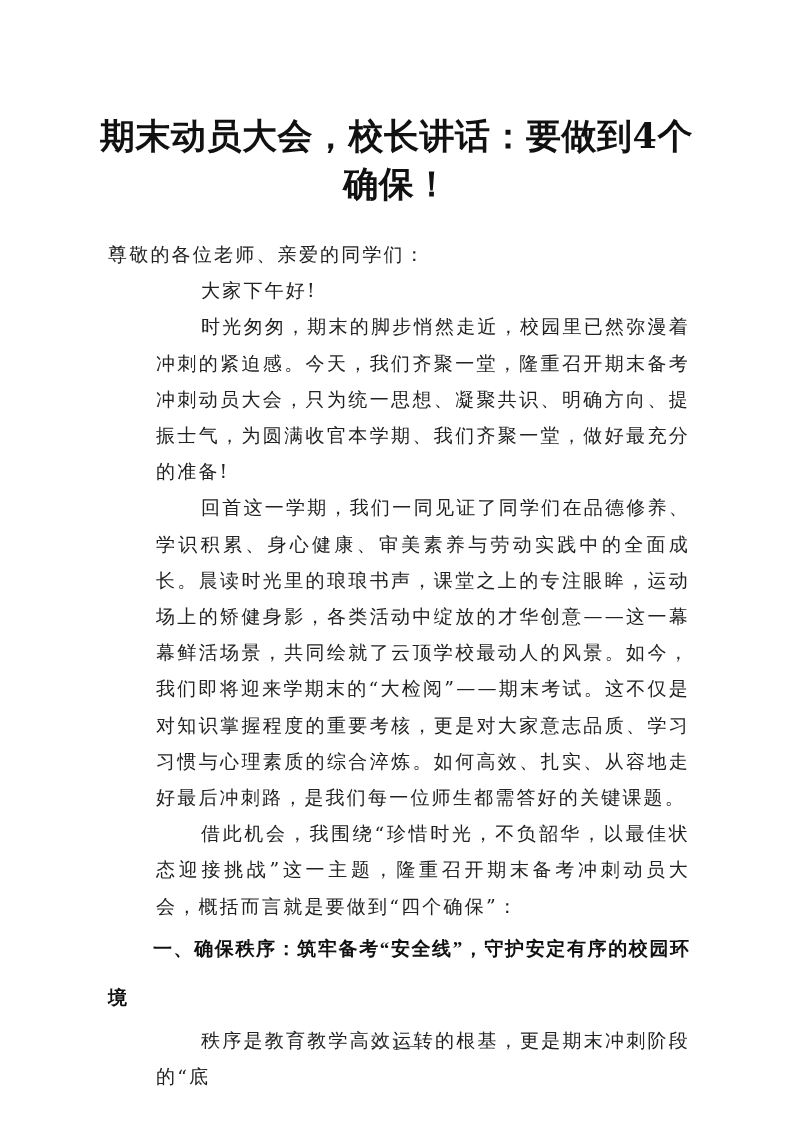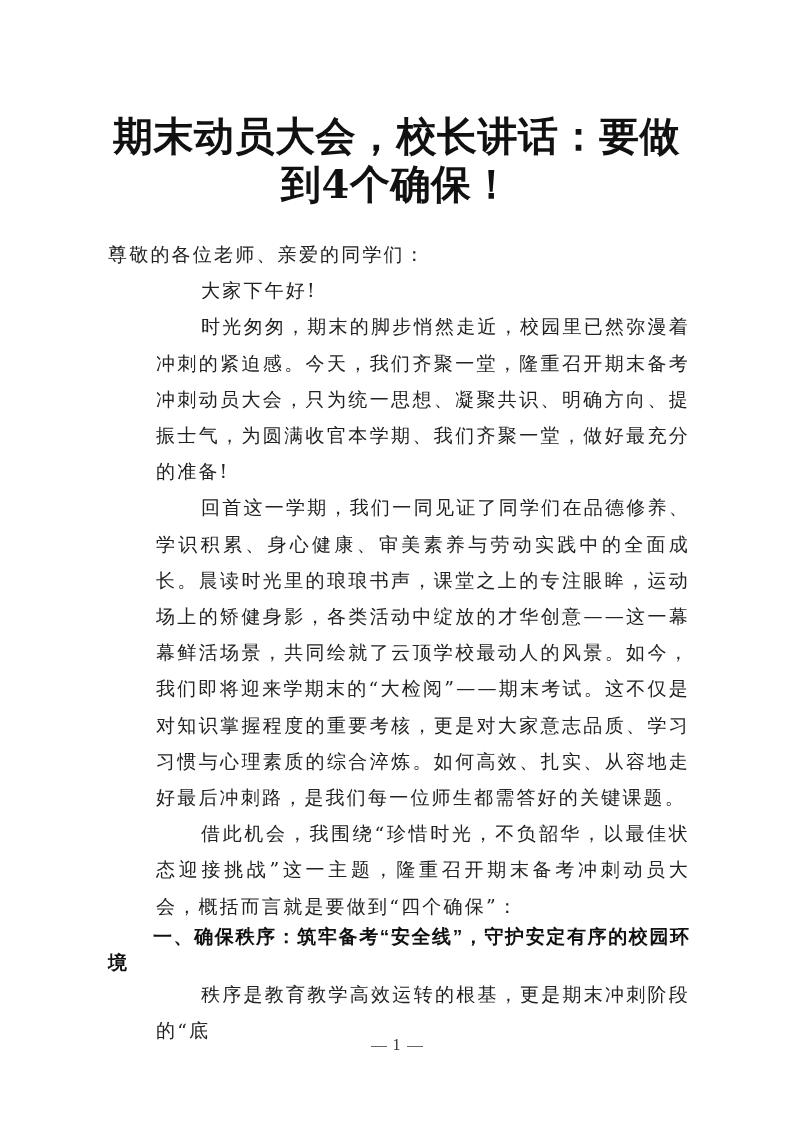--- a/index.html
+++ b/index.html
@@ -1,35 +1,35 @@
 <!DOCTYPE html>
 <html><head>
 <meta charset="utf-8">
 <style>
   html, body { margin: 0; padding: 0; background: #ffffff; }
   body { width: 793px; height: 1122px; position: relative; overflow: hidden; color: #111; }
   .page { position: absolute; left: 0; top: 0; width: 793px; height: 1122px; background: #fff; }
   .title {
     position: absolute; left: 100px; top: 112px; width: 593px;
     font-family: "DejaVu Serif", "Liberation Serif", serif;
-    font-weight: bold; font-size: 40px; line-height: 48px;
+    font-weight: bold; font-size: 35px; line-height: 48px;
     text-align: center; color: #111; letter-spacing: 0.5px;
   }
   .body {
     position: absolute; left: 108px; top: 236px; width: 582px;
     font-family: "DejaVu Serif", "Liberation Serif", serif;
     font-size: 19px; line-height: 36.2px; color: #222;
     letter-spacing: 2.2px; text-align: justify;
   }
   .body p { margin: 0; }
   .body p.indent { text-indent: 45px; margin-left: 48px; }
   .body p.h1 {
-    font-family: Liberation Sans, sans-serif;
+    font-family: Liberation Serif, serif;
     font-weight: bold; color: #111; text-indent: 45px;
-    letter-spacing: 1px; line-height: 26px;
+    letter-spacing: 1px; line-height: 49px;
   }
   .footer {
     position: absolute; left: 0; top: 1036px; width: 793px; text-align: center;
     font-family: "Liberation Serif", "DejaVu Serif", serif; font-size: 16px; color: #333;
   }
   .footer .dash { display: inline-block; width: 16px; height: 1px; background: #666; vertical-align: middle; margin: 0 6px; }
 </style>
 </head>
 <body>
 

